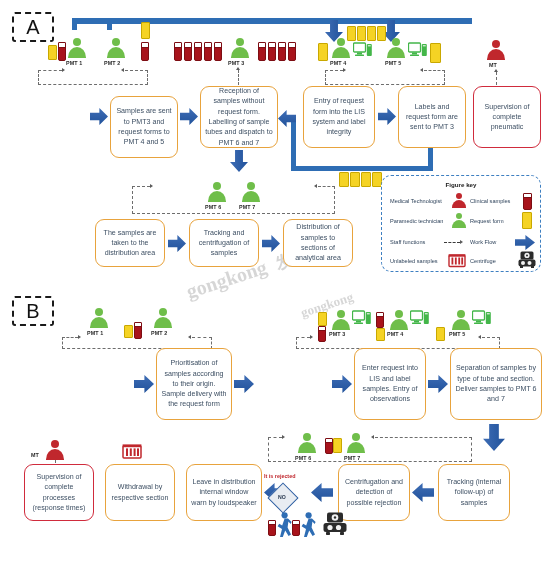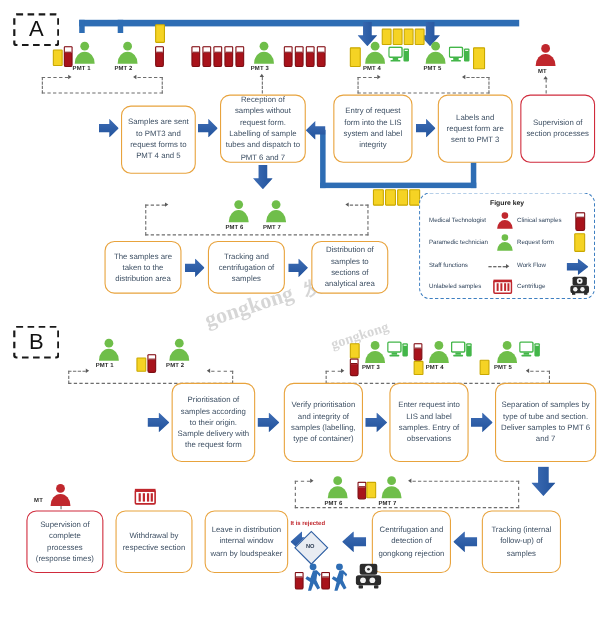--- a/index.html
+++ b/index.html
@@ -308,21 +308,21 @@
   <div class="abs pbox" style="left:303px;top:86px;width:72px;height:62px;">
     <span>Entry of request form into the LIS system and label integrity</span>
   </div>
   <div class="arrow-r" style="left:378px;top:108px;width:18px;height:17px;"></div>
 
   <div class="abs pbox" style="left:398px;top:86px;width:68px;height:62px;">
     <span>Labels and request form are sent to PMT 3</span>
   </div>
 
   <div class="abs pbox red" style="left:473px;top:86px;width:68px;height:62px;">
-    <span>Supervision of section processes</span>
+    <span>Supervision of complete pneumatic</span>
   </div>
 
   <div class="abs bline" style="left:428px;top:148px;width:5px;height:23px;"></div>
   <div class="abs bline" style="left:291px;top:166px;width:142px;height:5px;"></div>
   <div class="abs bline" style="left:291px;top:118px;width:5px;height:53px;"></div>
   <div class="arrow-l" style="left:278px;top:110px;width:18px;height:17px;"></div>
 
   <div class="arrow-d" style="left:230px;top:150px;width:18px;height:22px;"></div>
 
   <div class="form" style="left:339px;top:172px;width:8px;height:13px;"></div>
@@ -492,23 +492,20 @@
   <div class="abs dash-h" style="left:482px;top:337px;width:18px;"></div>
   <div class="abs dtri-l" style="left:478px;top:335px;"></div>
 
   <div class="arrow-r" style="left:134px;top:375px;width:20px;height:18px;"></div>
 
   <div class="abs pbox" style="left:156px;top:348px;width:76px;height:72px;">
     <span>Prioritisation of samples according to their origin. Sample delivery with the request form</span>
   </div>
   <div class="arrow-r" style="left:234px;top:375px;width:20px;height:18px;"></div>
 
-  <div class="abs pbox" style="left:258px;top:348px;width:72px;height:72px;">
-    <span>Verify prioritisation and integrity of samples (labelling, type of container)</span>
-  </div>
   <div class="arrow-r" style="left:332px;top:375px;width:20px;height:18px;"></div>
 
   <div class="abs pbox" style="left:354px;top:348px;width:72px;height:72px;">
     <span>Enter request into LIS and label samples. Entry of observations</span>
   </div>
   <div class="arrow-r" style="left:428px;top:375px;width:20px;height:18px;"></div>
 
   <div class="abs pbox" style="left:450px;top:348px;width:92px;height:72px;">
     <span>Separation of samples by type of tube and section. Deliver samples to PMT 6 and 7</span>
   </div>
@@ -568,21 +565,21 @@
   </div>
   <div class="arrow-l" style="left:264px;top:483px;width:22px;height:19px;"></div>
 
   <div class="reject-txt" style="left:264px;top:473px;">It is rejected</div>
   <div class="diamond" style="left:272px;top:487px;width:20px;height:20px;"></div>
   <div class="abs" style="left:272px;top:487px;width:20px;height:20px;display:flex;align-items:center;justify-content:center;font-size:5.2px;font-weight:bold;color:#2b3b52;">NO</div>
 
   <div class="arrow-l" style="left:311px;top:483px;width:22px;height:19px;"></div>
 
   <div class="abs pbox" style="left:338px;top:464px;width:72px;height:57px;">
-    <span>Centrifugation and detection of gongkong rejection</span>
+    <span>Centrifugation and detection of possible rejection</span>
   </div>
   <div class="arrow-l" style="left:412px;top:483px;width:22px;height:19px;"></div>
 
   <div class="abs pbox" style="left:438px;top:464px;width:72px;height:57px;">
     <span>Tracking (internal follow-up) of samples</span>
   </div>
 
   <div class="tube" style="left:268px;top:520px;width:6px;height:14px;"></div>
   <div class="walker" style="left:276px;top:512px;width:16px;height:26px;">
     <svg width="16" height="26" viewBox="0 0 16 26">

